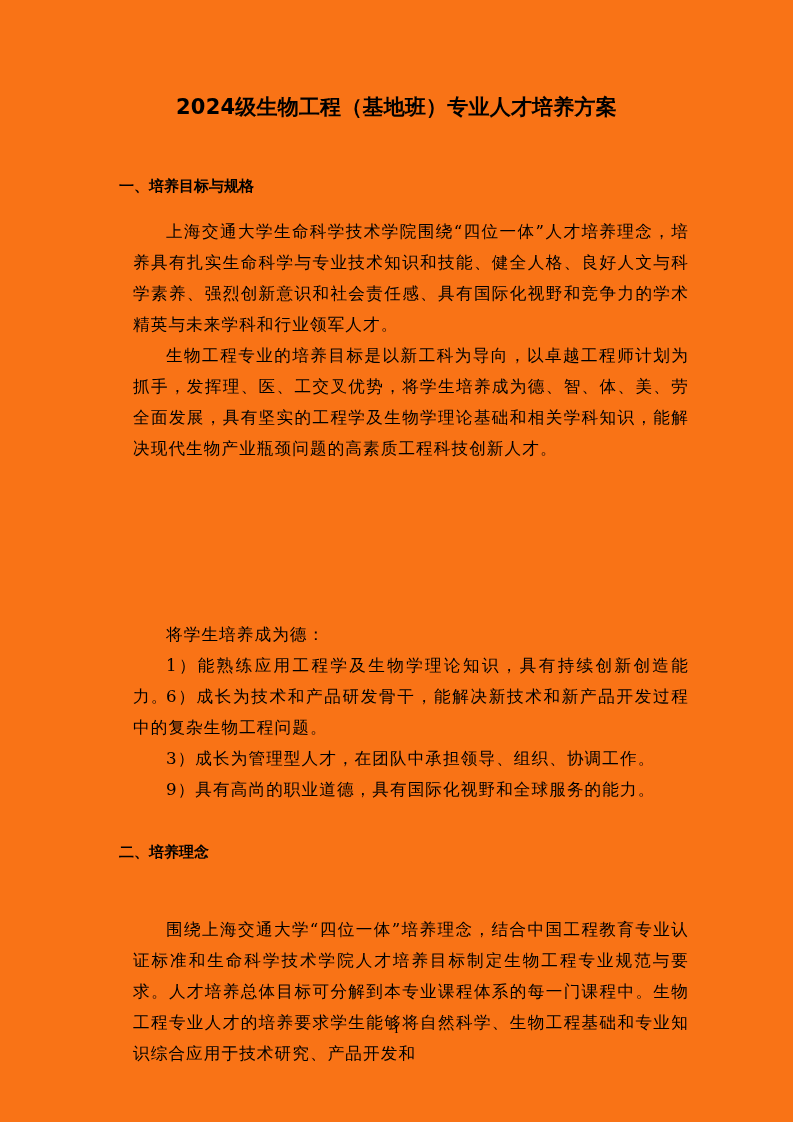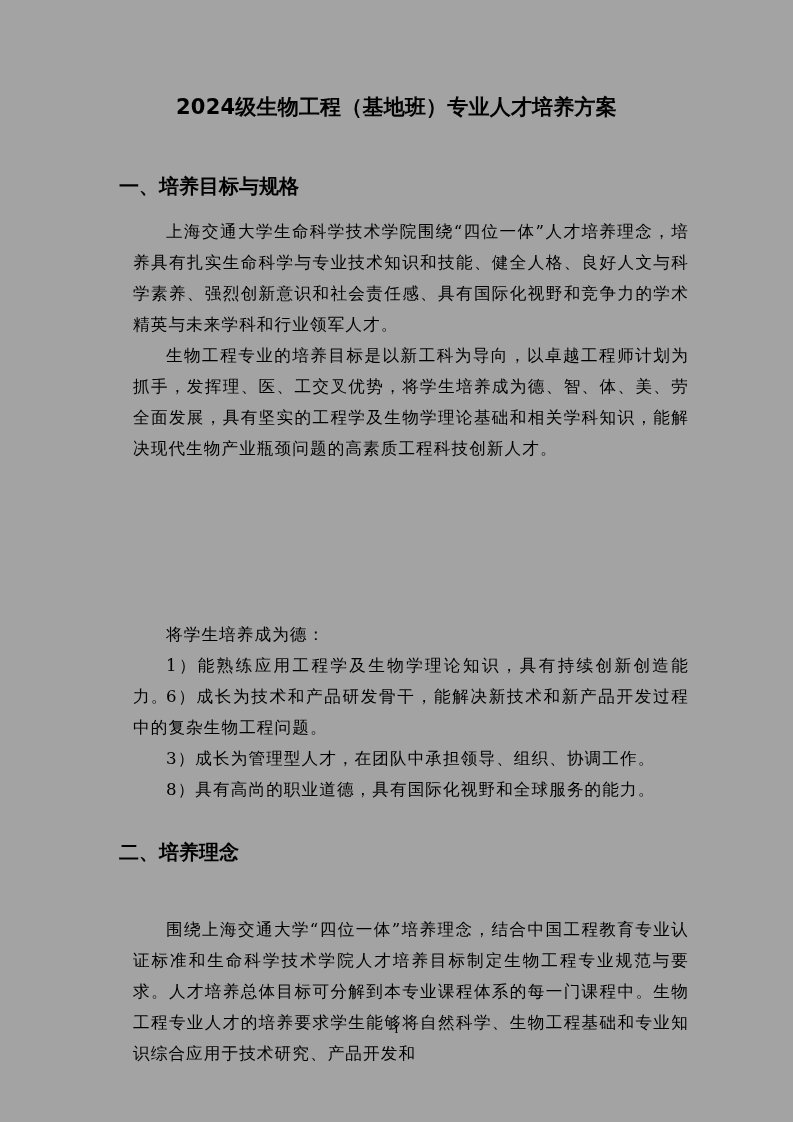--- a/index.html
+++ b/index.html
@@ -12,40 +12,40 @@
       height: 1122px;
       position: relative;
       overflow: hidden;
       color: #000;
     }
     .page {
       position: absolute;
       left: 0; top: 0;
       width: 793px;
       height: 1122px;
-      background: #a3a3a3;
+      background: #f97316;
     }
     .title {
       position: absolute;
       left: 0;
       top: 92px;
       width: 793px;
       text-align: center;
       font-family: "DejaVu Sans", sans-serif;
       font-weight: bold;
       font-size: 21px;
       line-height: 30px;
       letter-spacing: 0.2px;
     }
     .section-heading {
       position: absolute;
       left: 119px;
       font-family: "DejaVu Sans", sans-serif;
       font-weight: bold;
-      font-size: 20px;
+      font-size: 15px;
       line-height: 22px;
     }
     .para {
       position: absolute;
       left: 119px;
       width: 556px;
       font-family: "DejaVu Serif", serif;
       font-size: 16.6px;
       line-height: 31px;
       text-align: justify;
@@ -79,21 +79,21 @@
 
 
   <p class="para" style="top:605px;">将学生培养成为德：</p>
 
   <p class="para" style="top:636px;">1）能熟练应用工程学及生物学理论知识，具有持续创新创造能力。</p>
 
   <p class="para" style="top:667px;">6）成长为技术和产品研发骨干，能解决新技术和新产品开发过程中的复杂生物工程问题。</p>
 
   <p class="para" style="top:729px;">3）成长为管理型人才，在团队中承担领导、组织、协调工作。</p>
 
-  <p class="para" style="top:760px;">8）具有高尚的职业道德，具有国际化视野和全球服务的能力。</p>
+  <p class="para" style="top:760px;">9）具有高尚的职业道德，具有国际化视野和全球服务的能力。</p>
 
   <div class="section-heading" style="top:841px;">二、培养理念</div>
 
   <p class="para" style="top:900px;">围绕上海交通大学“四位一体”培养理念，结合中国工程教育专业认证标准和生命科学技术学院人才培养目标制定生物工程专业规范与要求。人才培养总体目标可分解到本专业课程体系的每一门课程中。生物工程专业人才的培养要求学生能够将自然科学、生物工程基础和专业知识综合应用于技术研究、产品开发和</p>
 
   <div class="page-number">I</div>
 
 </div>
 
 </body></html>

